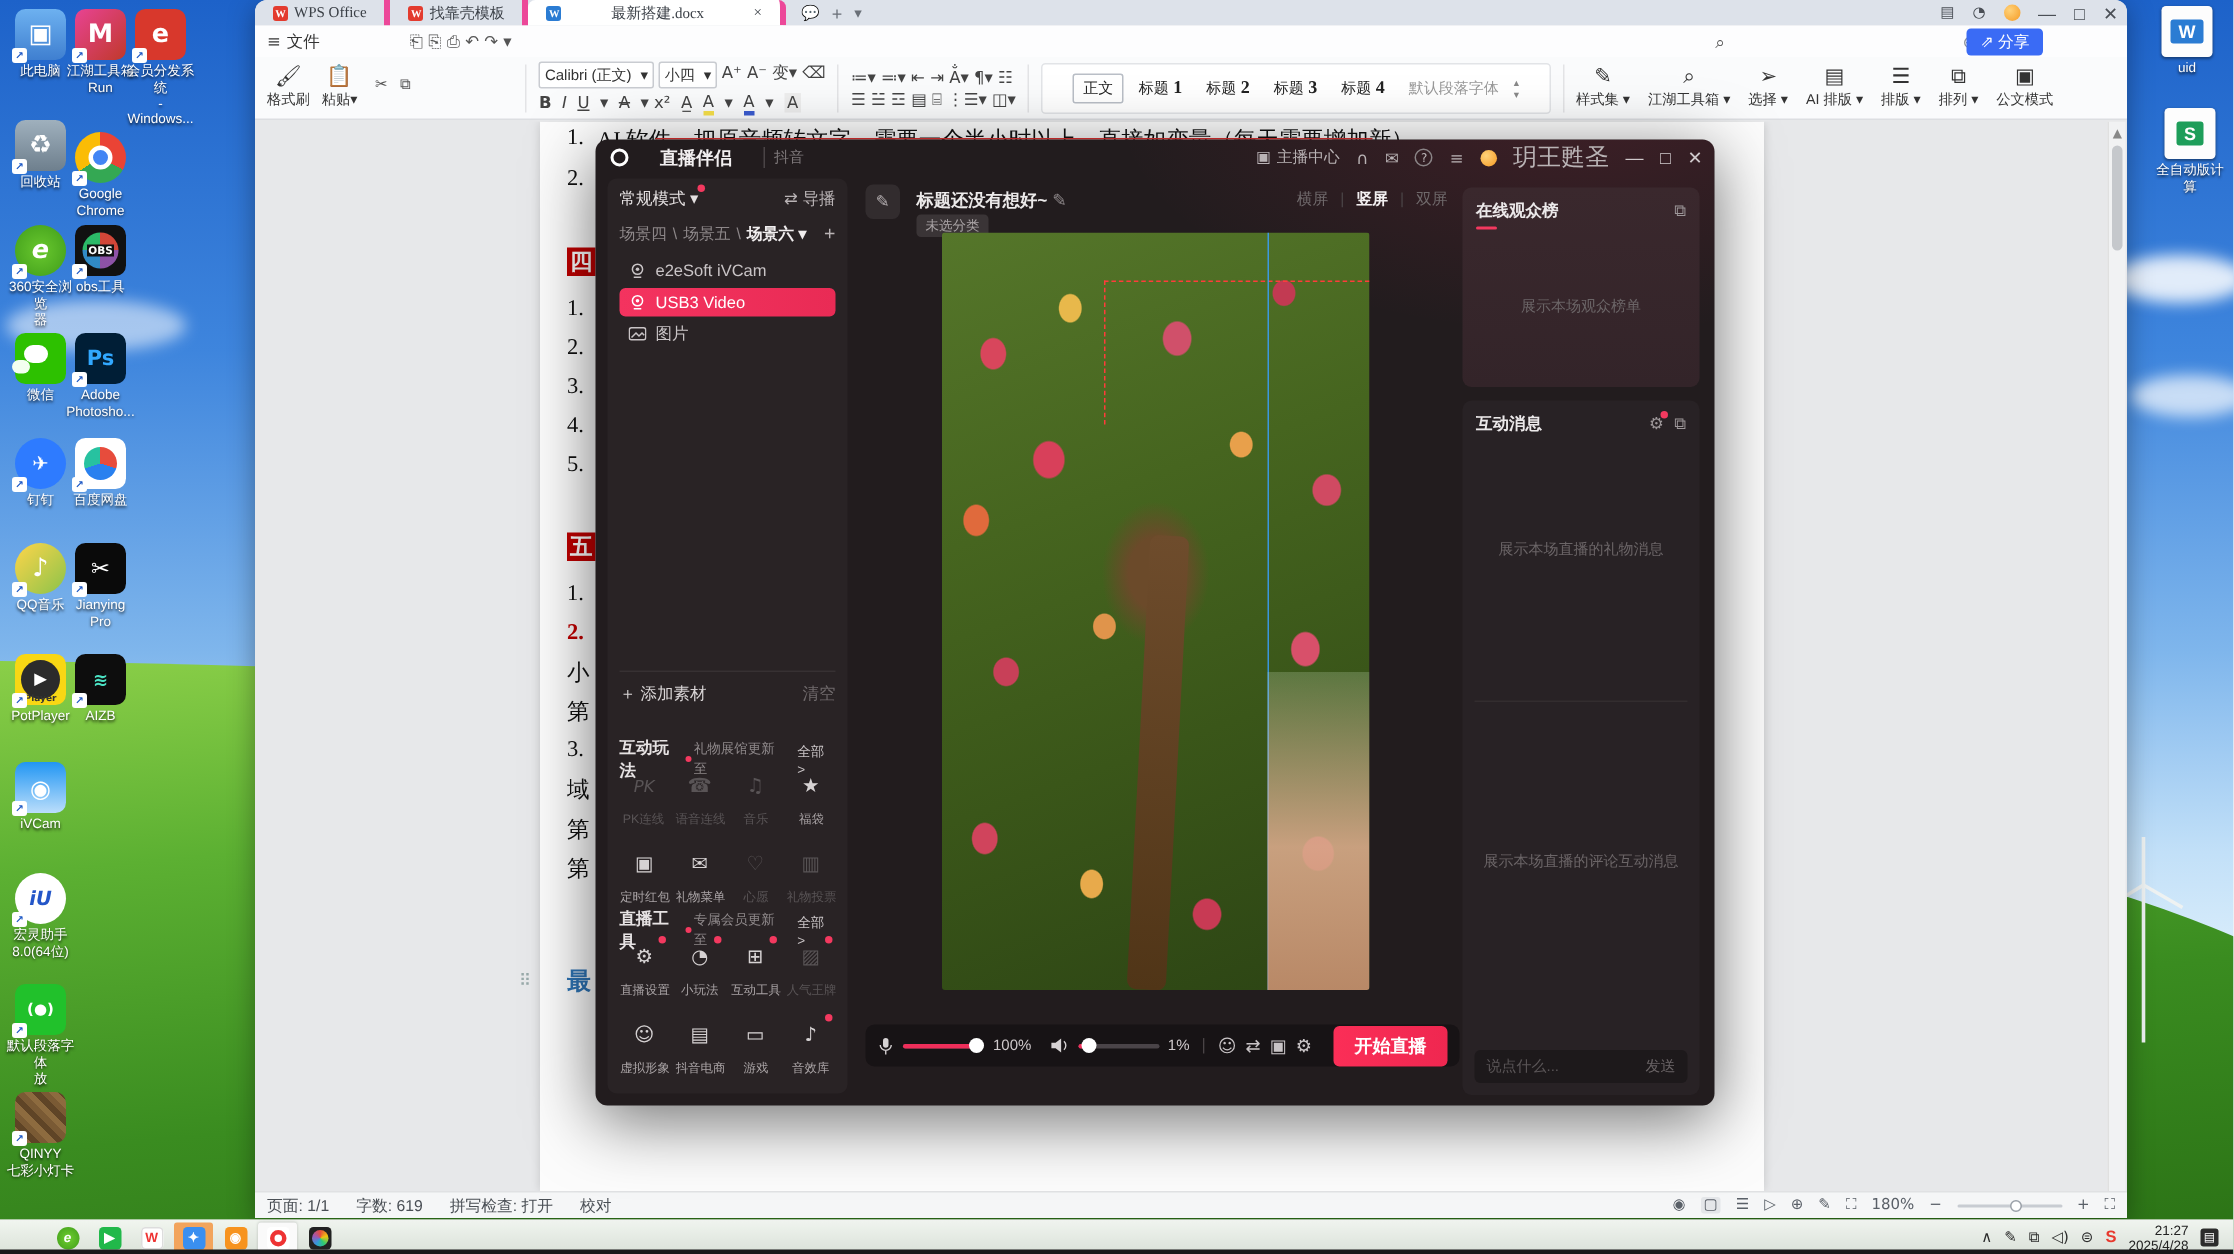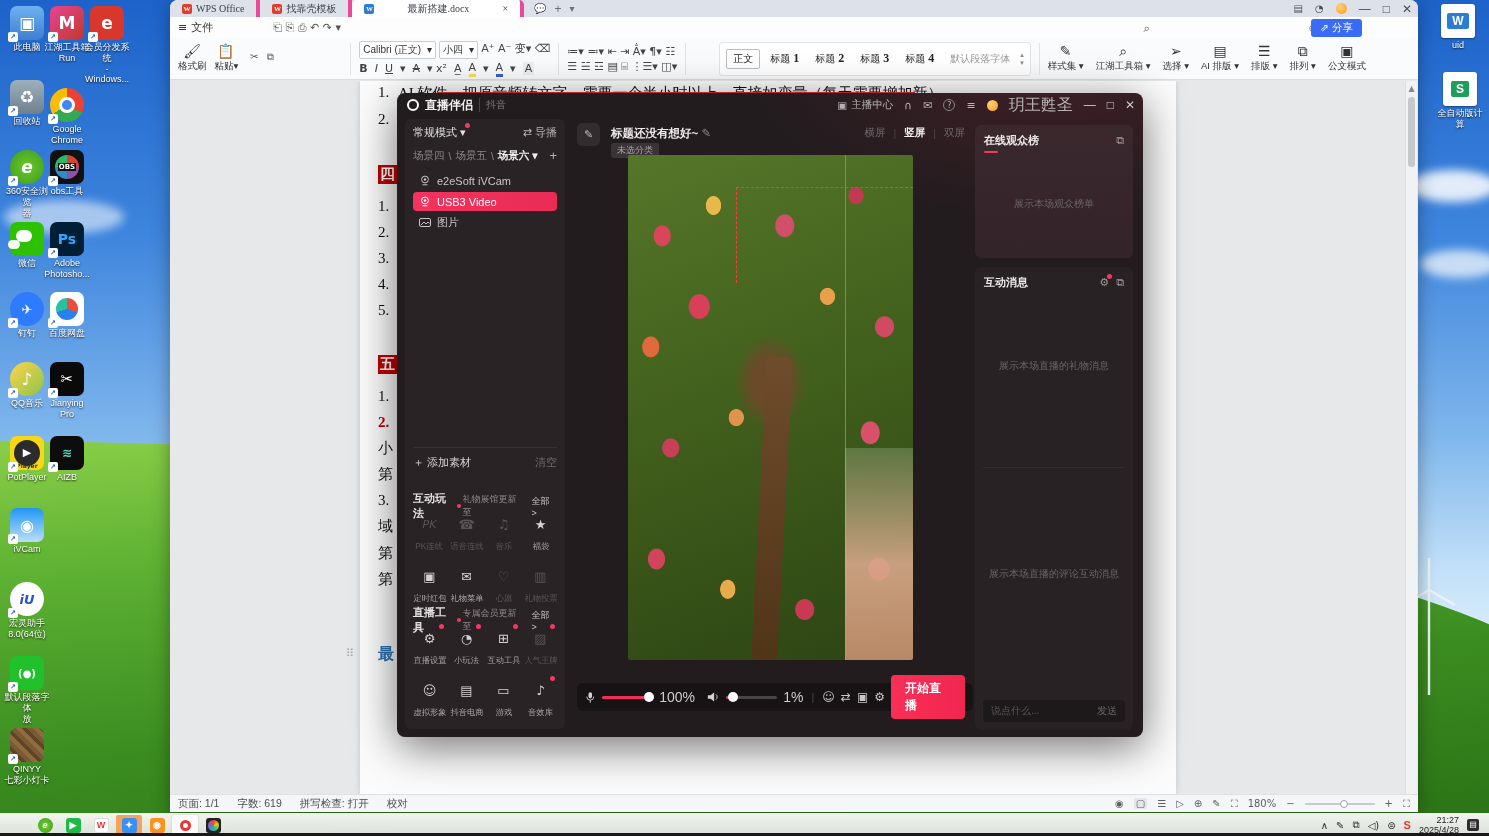--- a/index.html
+++ b/index.html
@@ -54,21 +54,21 @@
 .share-btn { position:absolute; right:56px; top:2px; background:#3a6bf5; color:#fff; font-size:10.5px; padding:2px 9px; border-radius:3px; }
 .wps-ribbon { height:42px; background:#fafbfc; border-bottom:1px solid #dcdee1; display:flex; align-items:center; padding:0 8px; gap:8px; color:#444; }
 .rib-sep { width:1px; height:32px; background:#e3e4e6; }
 .rib-big { display:flex; flex-direction:column; align-items:center; font-size:9.5px; gap:1px; color:#333; }
 .rib-big .g { font-size:14px; line-height:15px; }
 .rib-small-grid { display:grid; grid-template-columns:repeat(6,16px); grid-auto-rows:15px; font-size:10px; color:#555; text-align:center; }
 .font-col { display:flex; flex-direction:column; gap:2px; }
 .font-row { display:flex; gap:3px; align-items:flex-start; font-size:10px; }
 .sel-box { border:1px solid #c9ccd1; background:#fff; border-radius:2px; padding:1px 3px; font-size:10px; color:#333; display:flex; gap:6px; align-items:center; }
 .fmt-glyphs { display:flex; gap:7px; font-size:11px; color:#444; align-items:center; }
-.style-gallery { display:flex; gap:4px; align-items:center; border:1px solid #e2e4e7; background:#fff; border-radius:3px; padding:2px 6px; height:34px;margin-left:25px; }
+.style-gallery { display:flex; gap:4px; align-items:center; border:1px solid #e2e4e7; background:#fff; border-radius:3px; padding:2px 20px; height:34px; }
 .style-chip { font-size:10px; color:#222; padding:2px 6px; text-align:center; white-space:nowrap; font-family:"Liberation Serif",serif; }
 .style-chip.sel { border:1px solid #b9bec6; border-radius:2px; }
 .style-chip b { font-size:12px; }
 .style-chip.dim { color:#999; }
 .rib-right { display:flex; gap:12px; align-items:center; }
 .wps-doc { position:absolute; left:0; top:81px; right:0; bottom:18px; background:#e7e8ea; overflow:hidden; }
 .doc-page { position:absolute; left:190px; top:0; width:816px; bottom:0; background:#fcfcfc; box-shadow:0 0 6px rgba(0,0,0,.15); }
 .doc-frag { position:absolute; font-family:"Liberation Serif",serif; font-size:15px; color:#111; }
 .doc-frag.redblock { background:#c00000; color:#fff; font-weight:bold; padding:0 2px; }
 .doc-frag.red { color:#c00000; font-weight:bold; }
@@ -80,21 +80,21 @@
 .wps-scroll-thumb { position:absolute; left:2px; right:2px; top:16px; height:70px; background:#c5c8cc; border-radius:4px; }
 .wps-status { position:absolute; left:0; right:0; bottom:0; height:18px; background:#f5f6f7; border-top:1px solid #e0e1e3; display:flex; align-items:center; font-size:10.5px; color:#4a4f55; padding:0 8px; }
 .wps-status .sp { margin-right:18px; }
 .status-right { margin-left:auto; display:flex; align-items:center; gap:10px; color:#5a6068; font-size:10px; }
 .zoom-slider { width:70px; height:2px; background:#c8ccd2; position:relative; border-radius:2px; }
 .zoom-slider i { position:absolute; left:50%; top:-3px; width:8px; height:8px; background:#fff; border:1px solid #9aa0a8; border-radius:50%; }
 
 
 .live { position:absolute; left:397px; top:93px; width:746px; height:644px; background:#221c1e; border-radius:8px; box-shadow:0 10px 44px rgba(0,0,0,.55); color:#cfc9cb; font-size:11px; overflow:hidden; }
 .live::before { content:""; position:absolute; inset:0; background:radial-gradient(480px 240px at 88% -4%, rgba(234,50,92,.14), transparent 65%); pointer-events:none; }
-.live-titlebar { height:24px; display:flex; align-items:center; padding:0 10px; gap:6px; position:relative; }
+.live-titlebar { height:24px; display:flex; align-items:center; padding:0 10px; gap:21px; position:relative; }
 .live-logo { width:12px; height:12px; border:2px solid #fff; border-radius:50%; }
 .live-title { color:#f2eff0; font-weight:bold; font-size:12px; }
 .live-plat { color:#7d7779; font-size:10px; border-left:1px solid #4a4446; padding-left:6px; }
 .lt-right { position:absolute; right:8px; display:flex; align-items:center; gap:11px; color:#b9b3b5; font-size:11px; }
 .lt-chip { display:flex; gap:4px; align-items:center; font-size:10.5px; }
 .winbtn { color:#cfc9cb; font-size:12px; }
 .live-side { position:absolute; left:8px; top:26px; width:160px; bottom:8px; background:#292325; border-radius:6px; padding:6px 8px; }
 .side-row1 { display:flex; justify-content:space-between; align-items:center; font-size:11px; color:#e4e0e1; position:relative; }
 .reddot { width:5px; height:5px; background:#f3395f; border-radius:50%; position:absolute; left:52px; top:-2px; }
 .scene-row { margin-top:8px; font-size:10.5px; color:#8d8789; display:flex; gap:4px; align-items:center; }
@@ -141,21 +141,21 @@
  linear-gradient(160deg,#55762a 0%,#46651f 35%,#3a5619 65%,#2c4414 100%);
  border-radius:2px; overflow:hidden; }
 .preview::before { content:""; position:absolute; left:46%; top:40%; width:9%; height:60%; background:linear-gradient(180deg,#6e4c2c,#503517); border-radius:6px; transform:rotate(3deg); }
 .preview::after { content:""; position:absolute; right:0; bottom:0; width:24%; height:42%; background:linear-gradient(180deg,rgba(210,230,200,.25),#d9a98a 55%,#c89070); opacity:.9; }
 .sel-rect { position:absolute; left:108px; top:32px; right:0; height:96px; border-top:1px dashed #ff3b3b; border-left:1px dashed #ff3b3b; }
 .blue-line { position:absolute; left:217px; top:0; bottom:0; width:1px; background:#3aa0ff; opacity:.85; }
 .ctrl-bar { position:absolute; left:180px; top:590px; width:396px; height:28px; background:#171315; border-radius:6px; display:flex; align-items:center; padding:0 8px; gap:6px; }
 .slider { position:relative; width:54px; height:3px; background:#4a4448; border-radius:2px; }
 .slider .fill { position:absolute; left:0; top:0; bottom:0; background:#ef2e5a; border-radius:2px; }
 .slider .knob { position:absolute; top:-4px; width:10px; height:10px; background:#fff; border-radius:50%; }
-.ctrl-val { font-size:14px; color:#cfc9cb; }
+.ctrl-val { font-size:10px; color:#cfc9cb; }
 .ctrl-ic { color:#c9c4c6; font-size:12px; }
 .start-btn { margin-left:auto; background:linear-gradient(90deg,#fb2e57,#ef2750); color:#fff; font-size:12px; font-weight:bold; padding:5px 14px; border-radius:4px; }
 .live-stats { position:absolute; left:180px; top:622px; width:396px; text-align:right; font-size:9.5px; color:#8a8486; }
 .rp-card { position:absolute; left:578px; width:158px; border-radius:6px; padding:8px 9px; }
 .rp1 { top:32px; height:133px; background:linear-gradient(180deg,#3a282d,#332429); }
 .rp2 { top:174px; height:463px; background:#282225; }
 .rp-head { display:flex; align-items:center; font-size:11px; color:#ece9ea; font-weight:bold; }
 .rp-head .ics { margin-left:auto; display:flex; gap:7px; color:#9d9799; font-weight:normal; font-size:11px; }
 .red-underline { width:14px; height:2px; background:#f3395f; margin-top:3px; border-radius:2px; }
 .rp-placeholder { position:absolute; left:0; right:0; text-align:center; color:#6b6567; font-size:10px; }

